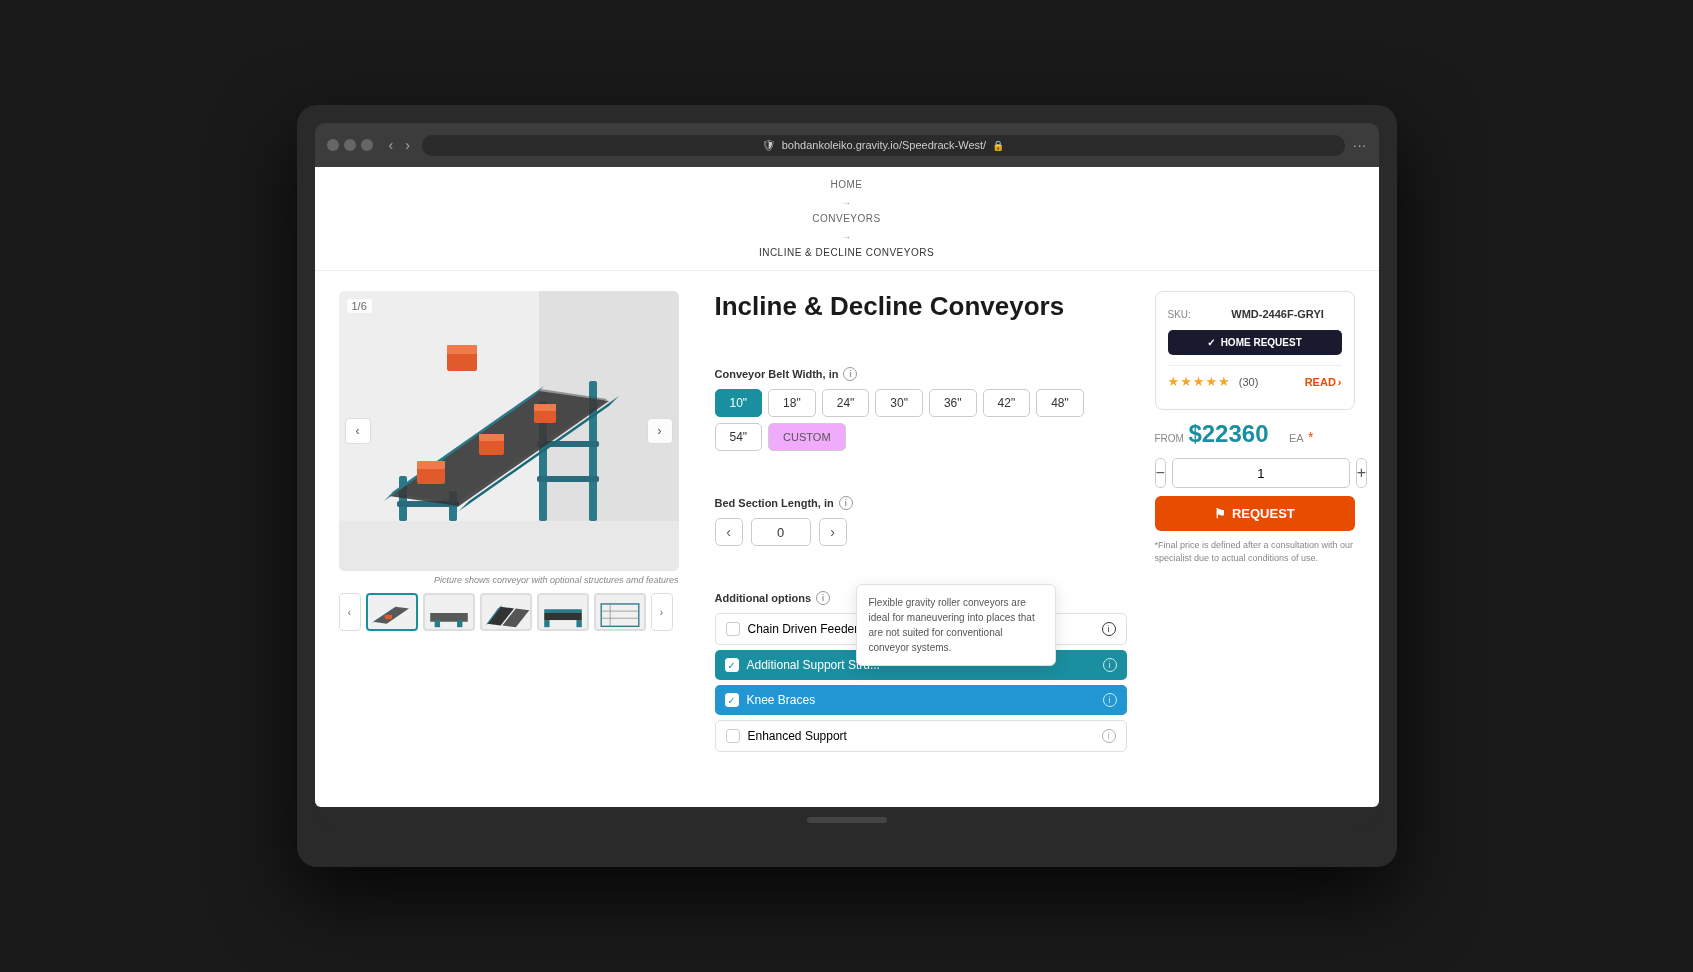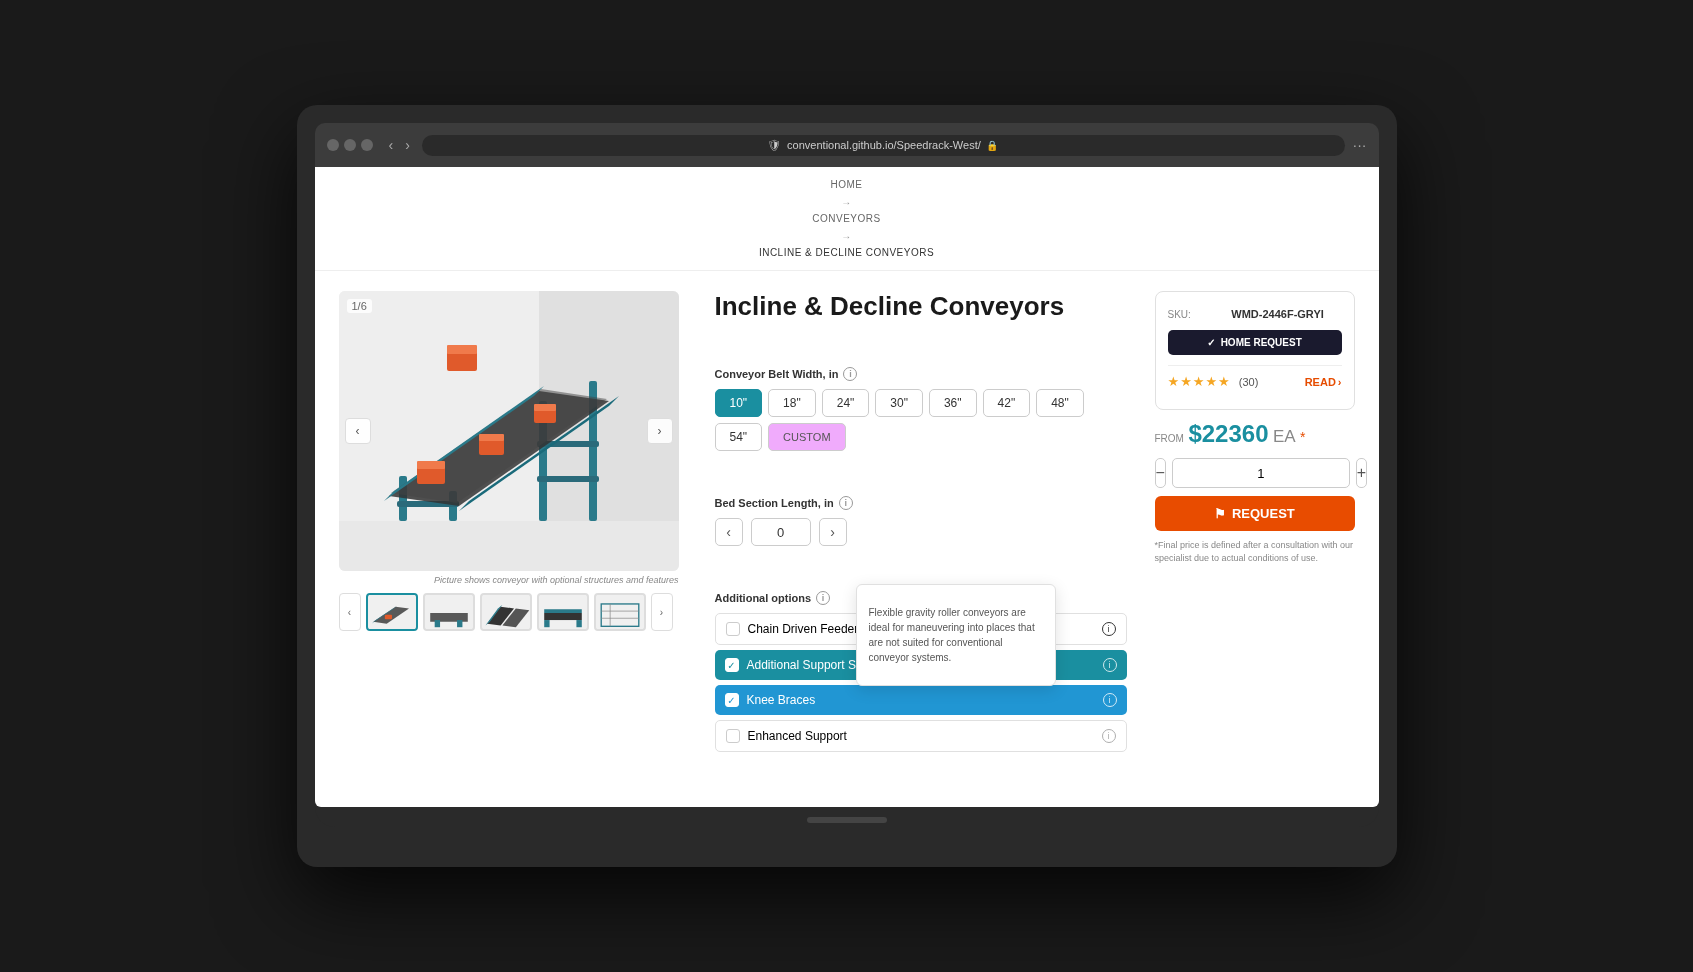--- a/index.html
+++ b/index.html
@@ -355,21 +355,21 @@
     }
 
     
     .tooltip-box {
       position: absolute;
       top: -30px;
       left: 140px;
       background: #fff;
       border: 1px solid #e0e0e0;
       border-radius: 6px;
-      padding: 20px 12px;
+      padding: 10px 12px;
       width: 200px;
       font-size: 10px;
       color: #555;
       line-height: 1.5;
       box-shadow: 0 4px 16px rgba(0,0,0,0.12);
       z-index: 10;
     }
 
     
     .price-panel {
@@ -425,21 +425,21 @@
       display: flex;
       align-items: center;
       gap: 2px;
     }
 
     .price-section {
       margin-top: 10px;
     }
     .from-label { font-size: 10px; color: #888; }
     .price-amount { font-size: 24px; font-weight: 800; color: #1a8fa0; display: inline; }
-    .price-unit { font-size: 17px; color: #888; }
+    .price-unit { font-size: 11px; color: #888; margin-left: 16px; }
     .price-asterisk { color: #e64c00; font-size: 14px; }
 
     .qty-control-row {
       display: flex;
       align-items: center;
       gap: 6px;
       margin-top: 10px;
     }
     .qty-minus, .qty-plus {
       width: 30px;
@@ -514,21 +514,21 @@
       <div class="browser-dot"></div>
       <div class="browser-dot"></div>
       <div class="browser-dot"></div>
     </div>
     <div class="browser-nav">
       <button class="nav-btn">‹</button>
       <button class="nav-btn">›</button>
     </div>
     <div class="address-bar">
       <span>🛡</span>
-      <span>conventional.github.io/Speedrack-West/</span>
+      <span>bohdankoleiko.gravity.io/Speedrack-West/</span>
       <span class="lock">🔒</span>
     </div>
     <div class="browser-actions">
       <span>···</span>
     </div>
   </div>
 
   <div class="browser-content">
 
     <div class="breadcrumb">

